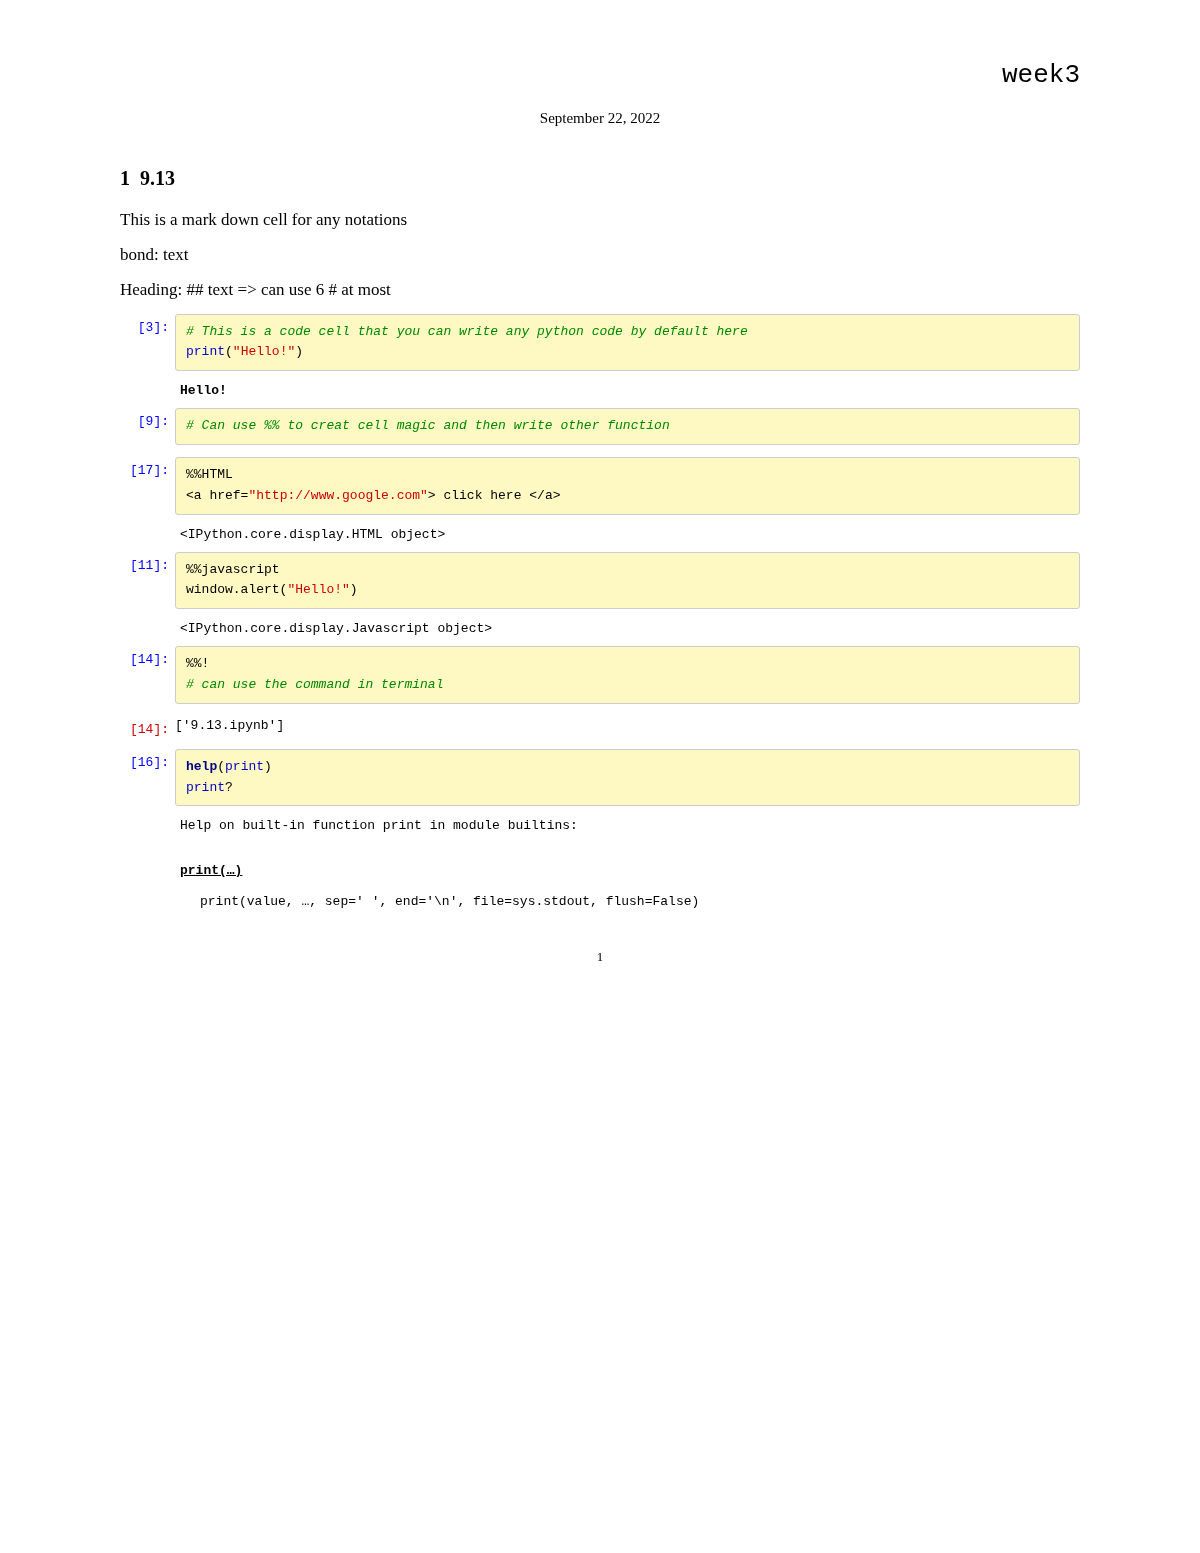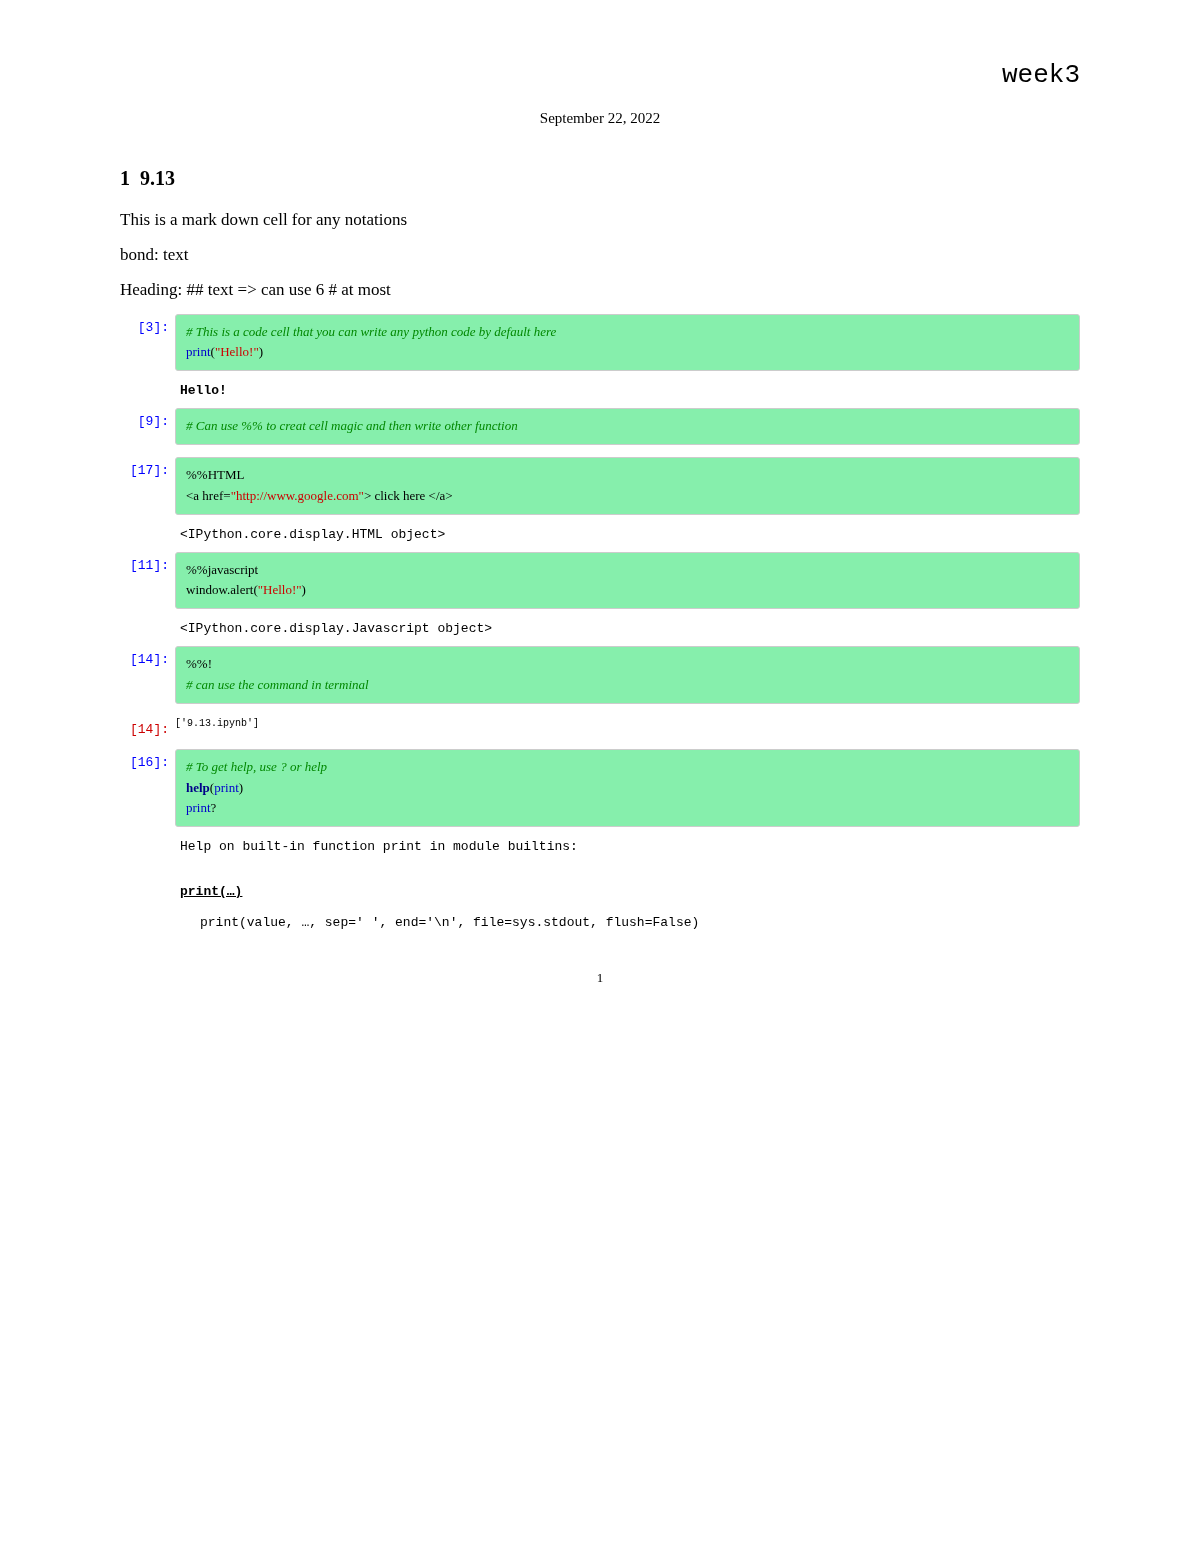--- a/index.html
+++ b/index.html
@@ -51,25 +51,25 @@
       min-width: 55px;
       padding-top: 6px;
       text-align: right;
       padding-right: 6px;
       flex-shrink: 0;
     }
     .cell-label.red {
       color: #c00;
     }
     .code-cell {
-      background: #86efac;
+      background: #fef9c3;
       border: 1px solid #ccc;
       border-radius: 3px;
       padding: 7px 10px;
-      font-family: Liberation Serif, serif;
+      font-family: Liberation Mono, monospace;
       font-size: 13px;
       flex: 1;
       line-height: 1.6;
     }
     .code-line {
       display: block;
       white-space: pre;
     }
     .comment { color: #080; font-style: italic; }
     .keyword { color: #008; font-weight: bold; }
@@ -176,28 +176,27 @@
   <span class="cell-label">[14]:</span>
   <div class="code-cell">
     <span class="code-line">%%!</span>
     <span class="code-line comment"># can use the command in terminal</span>
   </div>
 </div>
 
 
 <div class="code-block-wrapper">
   <span class="cell-label red">[14]:</span>
-  <div style="font-family:'Courier New',monospace;font-size:10px;padding-top:2px;">['9.13.ipynb']</div>
+  <div style="font-family:'Courier New',monospace;font-size:13px;padding-top:2px;">['9.13.ipynb']</div>
 </div>
 
 
 <div class="code-block-wrapper">
   <span class="cell-label">[16]:</span>
   <div class="code-cell">
-    <span class="code-line comment"># To get help, use ? or help</span>
     <span class="code-line"><span class="keyword">help</span>(<span class="builtin-blue">print</span>)</span>
     <span class="code-line"><span class="builtin-blue">print</span>?</span>
   </div>
 </div>
 
 
 <p class="output-normal">Help on built-in function print in module builtins:</p>
 <br>
 <p class="print-sig">print(…)</p>
 <p class="print-sig-indent">    print(value, …, sep=' ', end='\n', file=sys.stdout, flush=False)</p>

